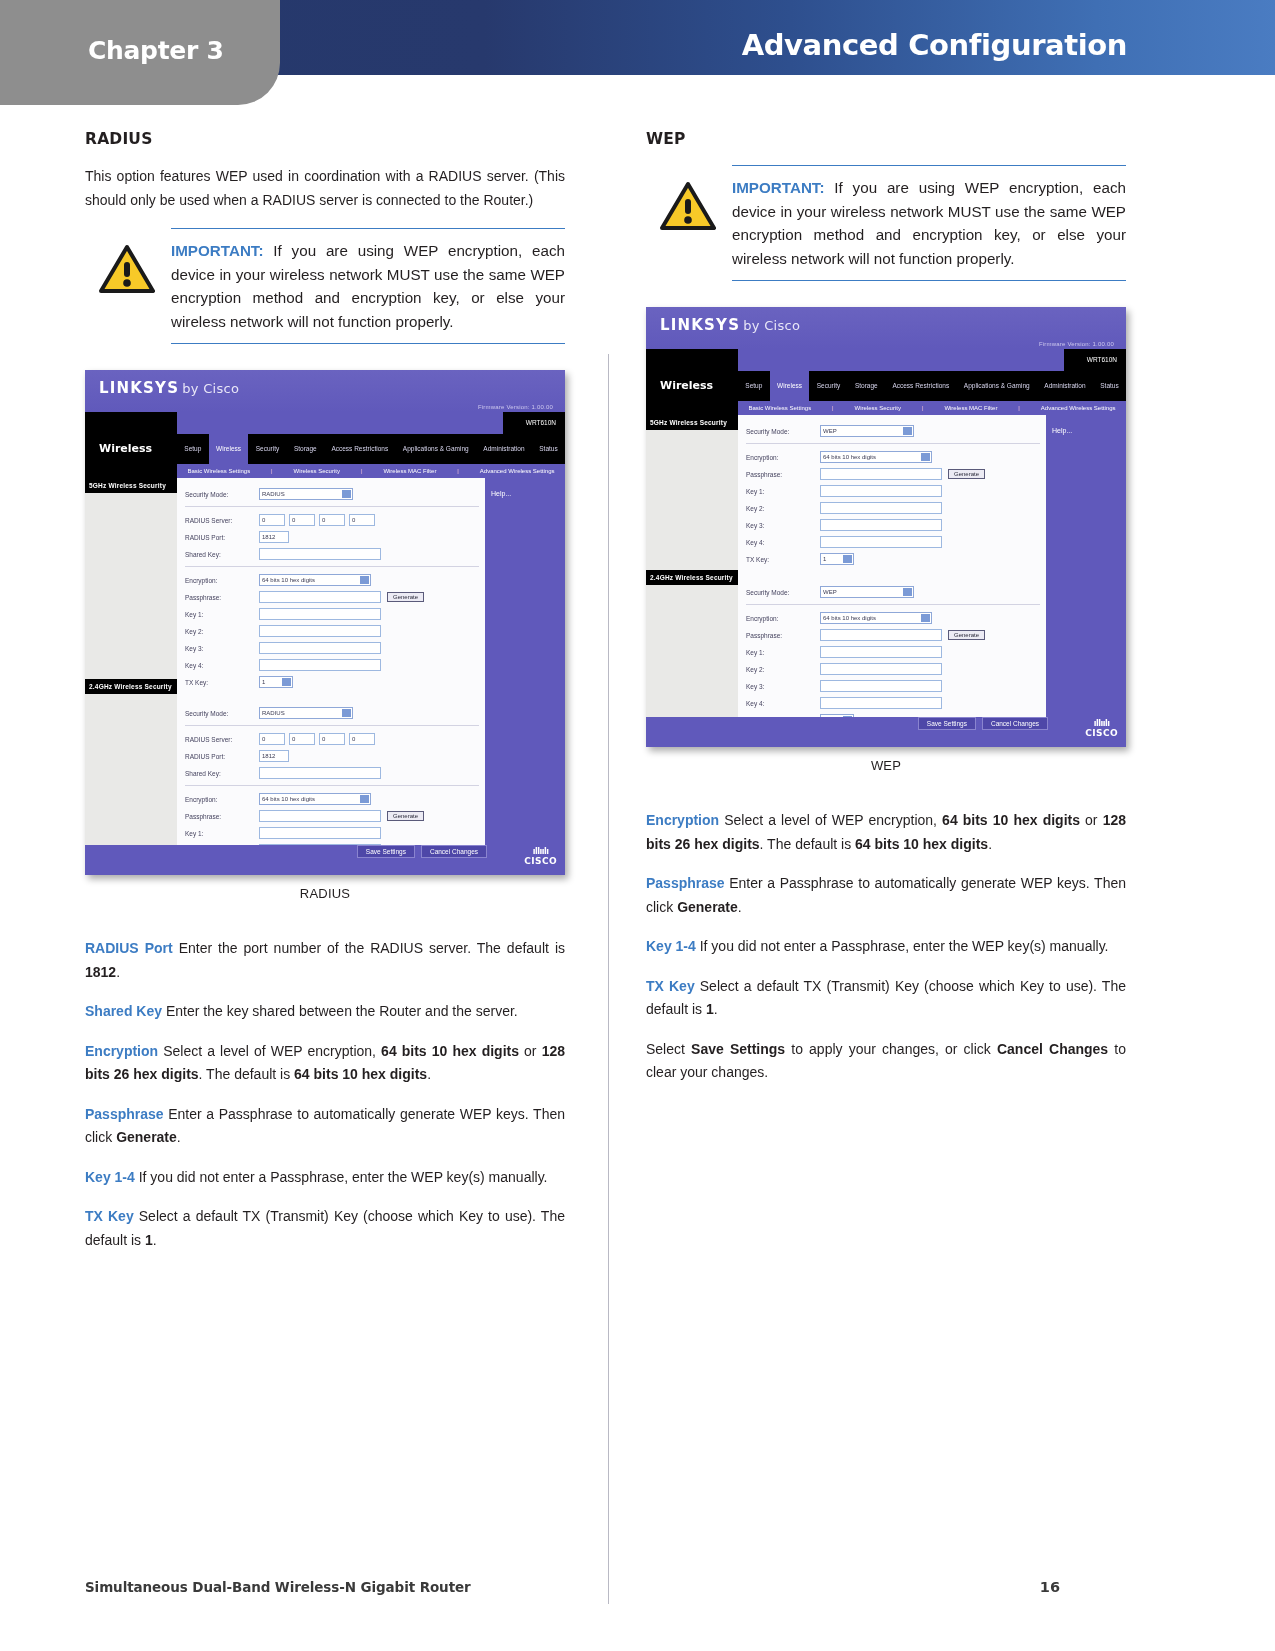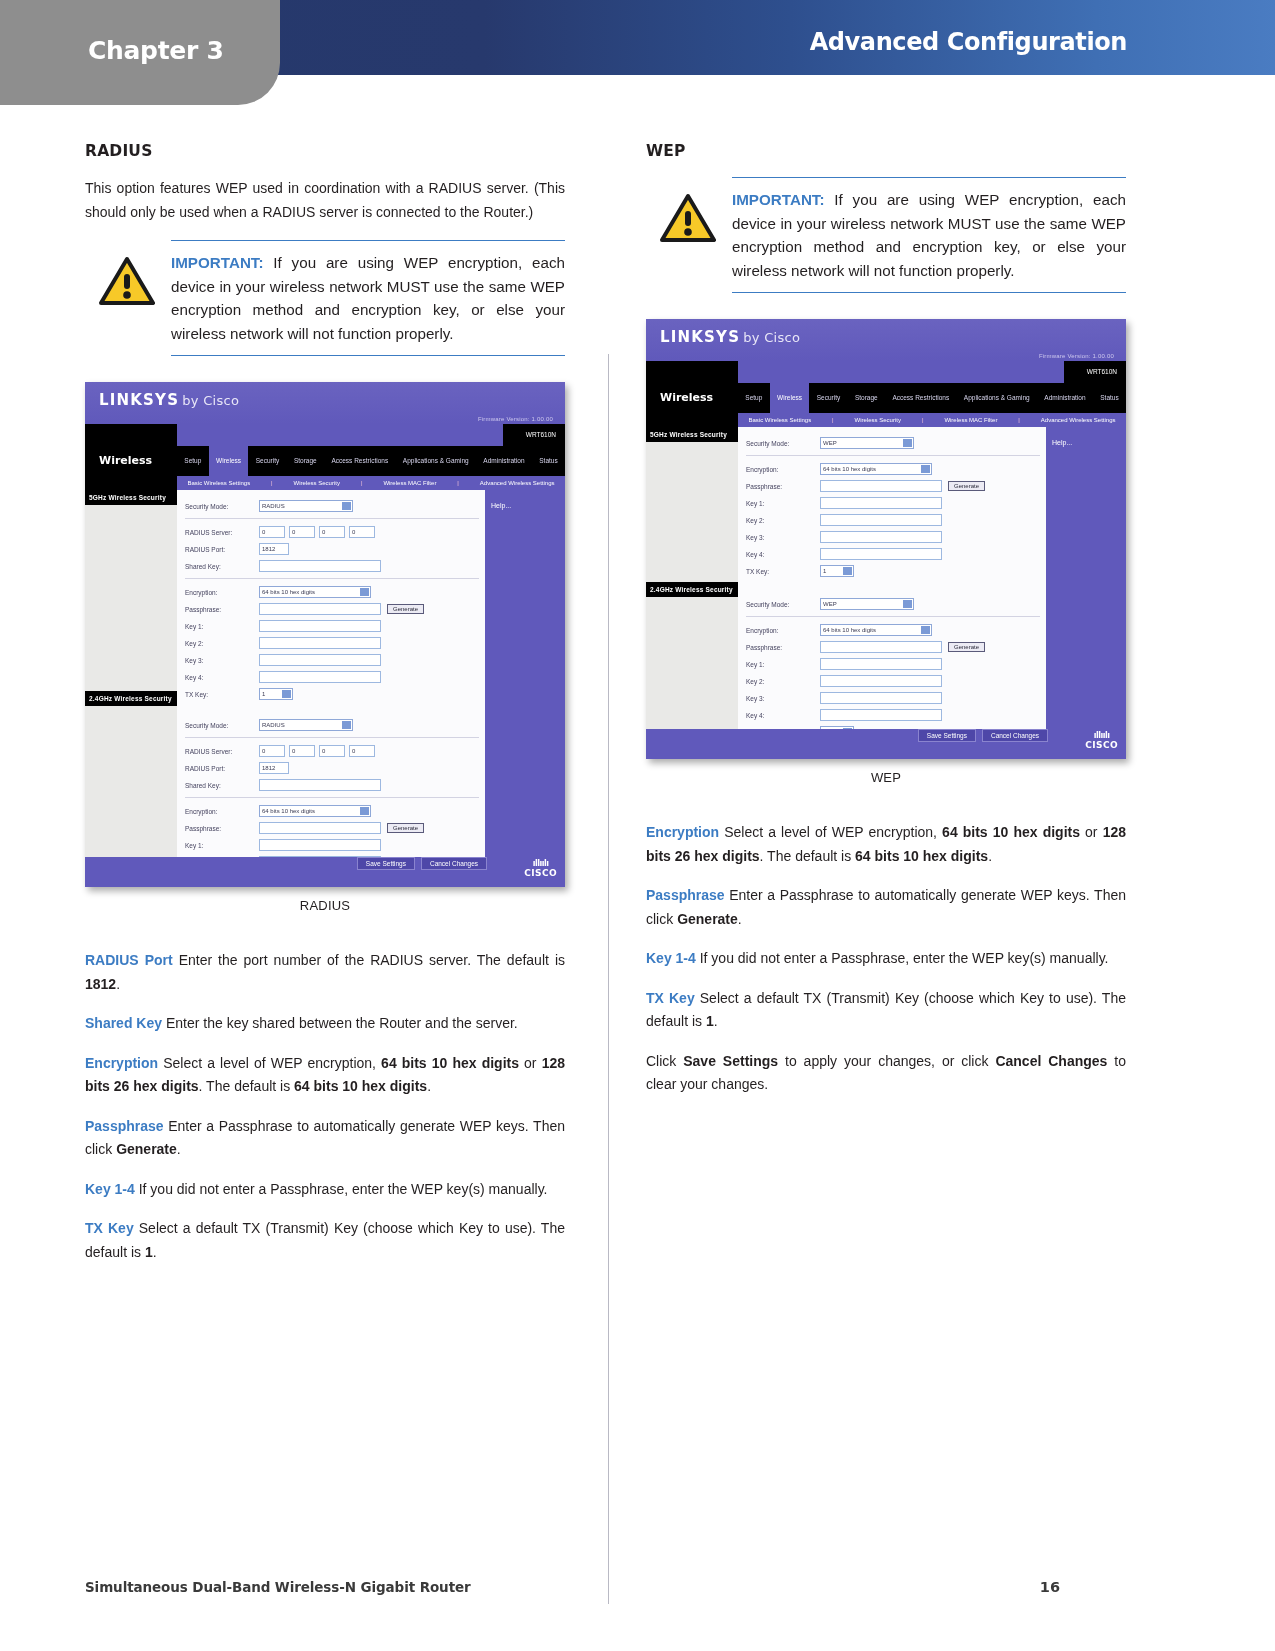--- a/index.html
+++ b/index.html
@@ -49,38 +49,38 @@
     font-weight: bold;
     letter-spacing: -0.3px;
     z-index: 4;
     font-family: "DejaVu Sans", sans-serif;
   }
   .header-title {
     position: absolute;
     right: 148px;
     top: 28px;
     color: #ffffff;
-    font-size: 24px;
+    font-size: 29px;
     font-weight: bold;
     letter-spacing: -0.4px;
     z-index: 4;
     font-family: "DejaVu Sans", sans-serif;
   }
 
   
   .content {
     position: absolute;
     left: 0;
     top: 130px;
     width: 1275px;
     height: 1370px;
   }
   .col {
     position: absolute;
-    top: 12px;
+    top: 0;
     width: 480px;
   }
   .col-left  { left: 85px; }
   .col-right { left: 646px; }
   .col-divider {
     position: absolute;
     left: 608px;
     top: 224px;
     width: 1px;
     height: 1250px;
@@ -803,20 +803,20 @@
       </div>
       <figcaption>WEP</figcaption>
     </figure>
 
     <div class="fig-gap"></div>
 
     <p class="body"><span class="term">Encryption</span><span> Select a level of WEP encryption, </span><b class="kw">64 bits 10 hex digits</b><span> or </span><b class="kw">128 bits 26 hex digits</b><span>. The default is </span><b class="kw">64 bits 10 hex digits</b><span>.</span></p>
     <p class="body"><span class="term">Passphrase</span><span>  Enter a Passphrase to automatically generate WEP keys. Then click </span><b class="kw">Generate</b><span>.</span></p>
     <p class="body"><span class="term">Key 1-4</span><span>  If you did not enter a Passphrase, enter the WEP key(s) manually.</span></p>
     <p class="body"><span class="term">TX Key</span><span>  Select a default TX (Transmit) Key (choose which Key to use). The default is </span><b class="kw">1</b><span>.</span></p>
-    <p class="body last"><span>Click </span><b class="kw">Save Settings</b><span> to apply your changes, or click </span><b class="kw">Cancel Changes</b><span> to clear your changes.</span></p>
+    <p class="body last"><span>Select </span><b class="kw">Save Settings</b><span> to apply your changes, or click </span><b class="kw">Cancel Changes</b><span> to clear your changes.</span></p>
   </div>
 </div>
 
 <div class="page-footer">
   <div class="footer-text">Simultaneous Dual-Band Wireless-N Gigabit Router</div>
   <div class="footer-page">16</div>
 </div>
 
 </body></html>

